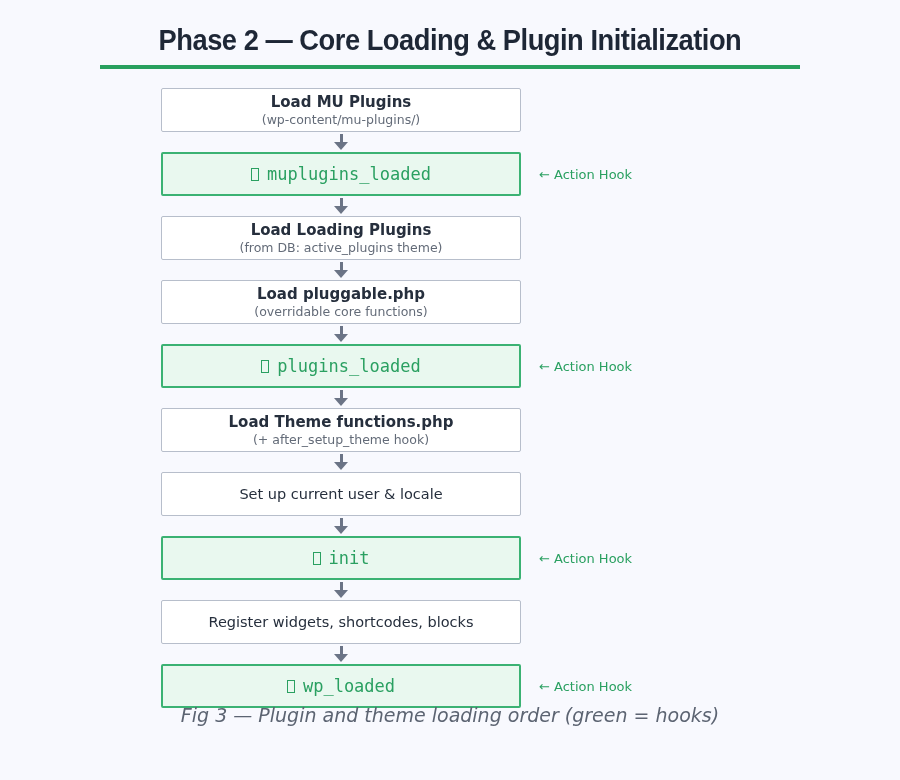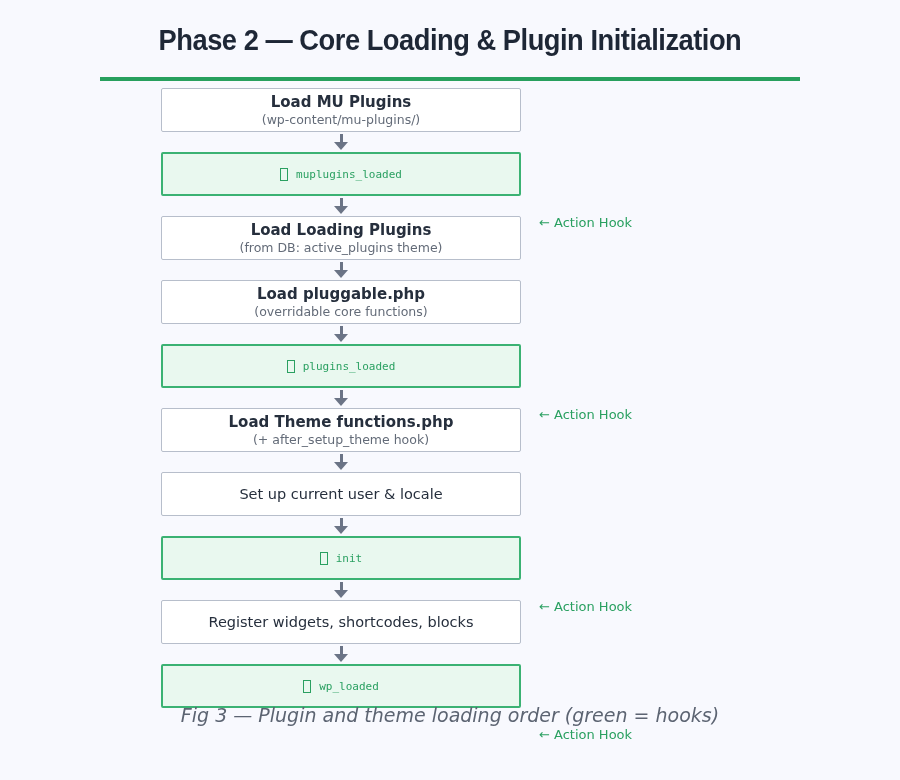--- a/index.html
+++ b/index.html
@@ -15,21 +15,21 @@
     background: var(--bg, #f8f9fe);
     overflow: hidden;
   }
 
   
   .header-wrap {
     width: 700px;
     margin: 0 auto;
     padding-top: 24px;
     border-bottom: 4px solid var(--underline, #28a05e);
-    padding-bottom: 20px;
+    padding-bottom: 8px;
     text-align: center;
   }
   .page-title {
     display: inline-block;
     margin: 0;
     font-family: "Liberation Sans", sans-serif;
     font-weight: 700;
     font-size: 29px;
     letter-spacing: -0.5px;
     color: var(--title, #1e2736);
@@ -76,21 +76,21 @@
     font-size: 12.5px;
     color: var(--subtitle, #636b78);
     line-height: 1.25;
   }
   .node-hook {
     background: var(--hookfill, #e9f8ef);
     border: 2px solid var(--hookborder, #3bb273);
   }
   .hook-label {
     font-family: "DejaVu Sans Mono", monospace;
-    font-size: 11px;
+    font-size: 17px;
     color: var(--hooktext, #2aa061);
     display: inline-flex;
     align-items: center;
     gap: 8px;
   }
   .tofu {
     display: inline-block;
     width: 8px;
     height: 13px;
     border: 1.2px solid var(--hooktext, #2aa061);
@@ -98,21 +98,20 @@
   }
   .hook-annotation {
     position: absolute;
     left: calc(100% + 20px);
     top: 50%;
     transform: translateY(-50%);
     white-space: nowrap;
     font-size: 13px;
     color: var(--hooktext, #2aa061);
     font-family: "DejaVu Sans", sans-serif;
-    margin-top: 48px;
   }
 
   
   .arrow {
     height: 20px;
     display: flex;
     flex-direction: column;
     align-items: center;
     justify-content: center;
   }

